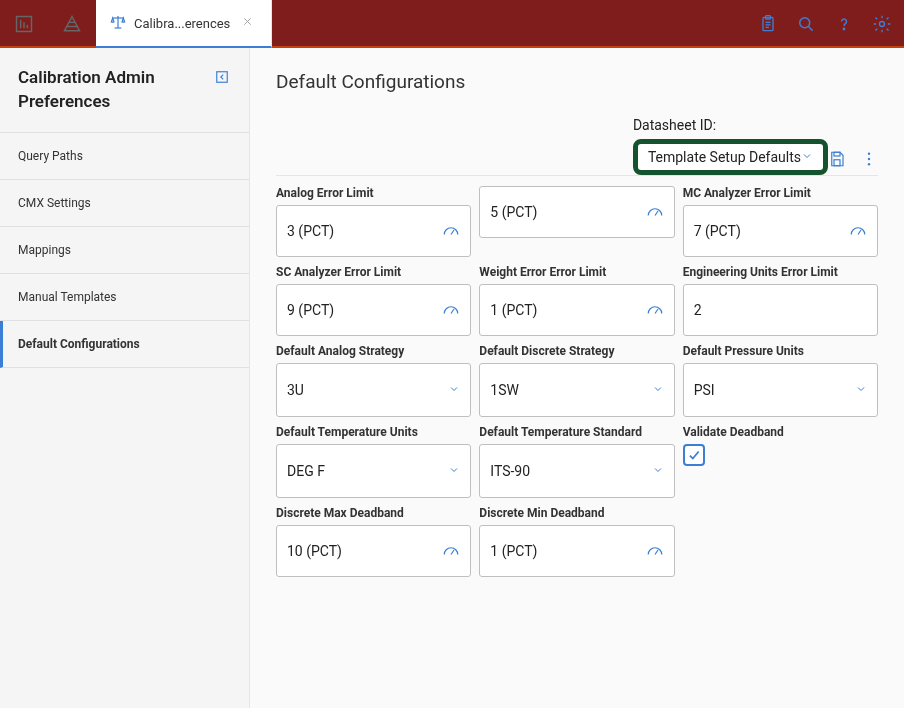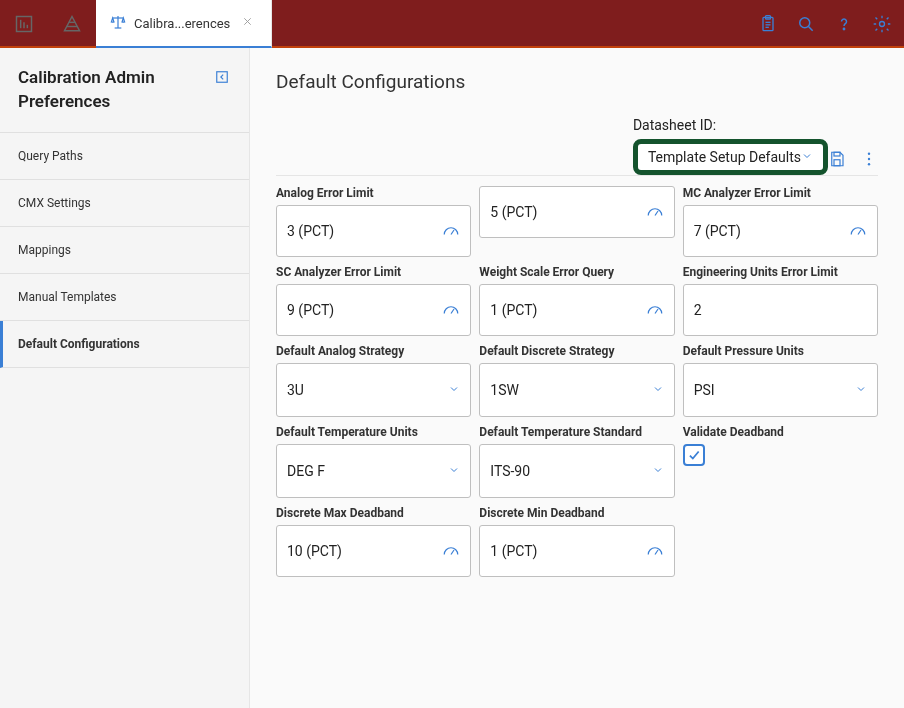--- a/index.html
+++ b/index.html
@@ -216,21 +216,21 @@
         <div class="input-box">
           <span class="input-text">9 (PCT)</span>
           <span class="gauge-icon"><svg width="18" height="14" viewBox="0 0 24 16" fill="none" stroke="currentColor" stroke-width="1.6">
                 <path d="M3 14 A9 9 0 0 1 21 14"></path>
                 <line x1="12" y1="14" x2="16" y2="8"></line>
               </svg></span>
         </div>
       </div>
 
       <div class="field">
-        <div class="field-label">Weight Scale Error Query</div>
+        <div class="field-label">Weight Error Error Limit</div>
         <div class="input-box">
           <span class="input-text">1 (PCT)</span>
           <span class="gauge-icon"><svg width="18" height="14" viewBox="0 0 24 16" fill="none" stroke="currentColor" stroke-width="1.6">
                 <path d="M3 14 A9 9 0 0 1 21 14"></path>
                 <line x1="12" y1="14" x2="16" y2="8"></line>
               </svg></span>
         </div>
       </div>
       <div class="field">
         <div class="field-label">Engineering Units Error Limit</div>

